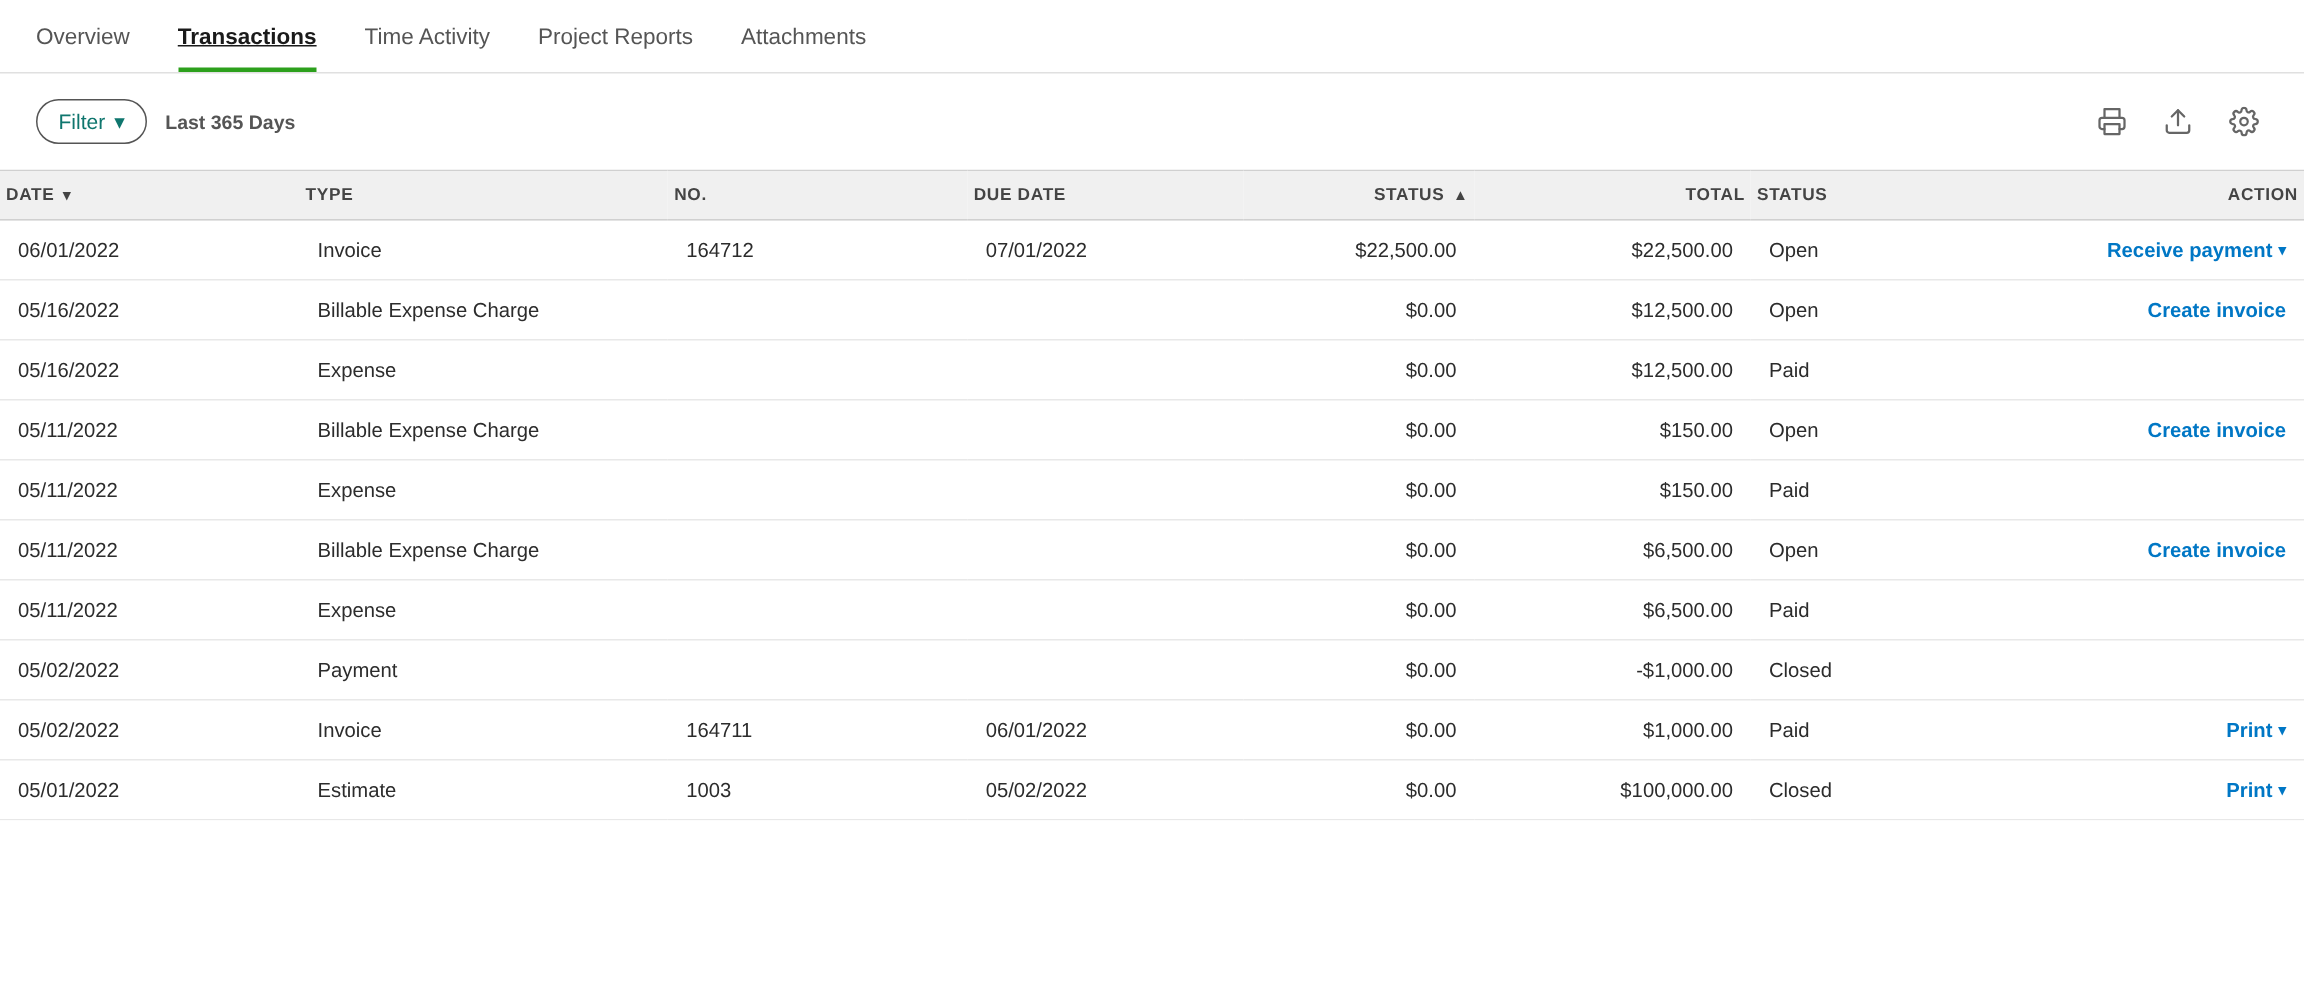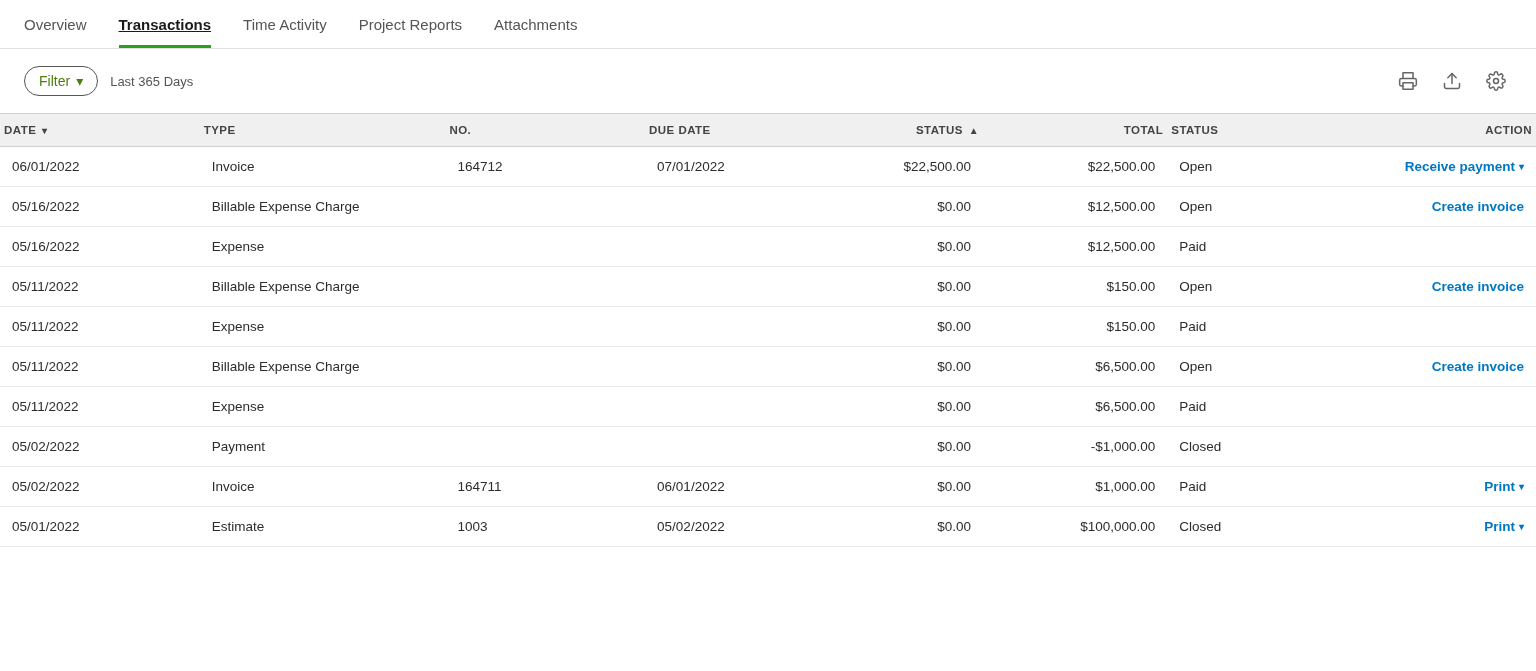--- a/index.html
+++ b/index.html
@@ -6,22 +6,22 @@
     body { font-family: -apple-system, BlinkMacSystemFont, 'Segoe UI', Arial, sans-serif; font-size: 14px; color: #2c2c2c; background: #fff; }
 
     
     .nav-tabs { display: flex; border-bottom: 1px solid #e0e0e0; padding: 0 24px; gap: 32px; }
     .nav-tab { padding: 16px 0 12px; cursor: pointer; font-size: 15px; color: #555; border-bottom: 3px solid transparent; white-space: nowrap; }
     .nav-tab.active { color: #1a1a1a; font-weight: 600; border-bottom: 3px solid #2ca01c; text-decoration: underline; }
 
     
     .toolbar { display: flex; align-items: center; justify-content: space-between; padding: 16px 24px; }
     .toolbar-left { display: flex; align-items: center; gap: 12px; }
-    .filter-btn { display: flex; align-items: center; gap: 6px; border: 1.5px solid #555; border-radius: 20px; padding: 6px 14px; font-size: 14px; cursor: pointer; background: #fff; color: #4d7c0f; font-weight: 500; }
-    .filter-label { font-size: 13px; color: #555; }
+    .filter-btn { display: flex; align-items: center; gap: 6px; border: 1.5px solid #555; border-radius: 20px; padding: 6px 14px; font-size: 14px; cursor: pointer; background: #fff; color: #0f766e; font-weight: 500; }
+    .filter-label { font-size: 13px; color: #555; font-weight: bold; }
     .toolbar-right { display: flex; align-items: center; gap: 12px; }
     .icon-btn { width: 32px; height: 32px; display: flex; align-items: center; justify-content: center; cursor: pointer; color: #666; border-radius: 4px; }
     .icon-btn svg { width: 20px; height: 20px; }
 
     
     .table-wrap { padding: 0 0; overflow-x: auto; }
     table { width: 100%; border-collapse: collapse; table-layout: fixed; }
     thead tr { background: #f0f0f0; }
     th { padding: 10px 4px; text-align: left; font-size: 11.5px; font-weight: 700; color: #444; letter-spacing: 0.04em; border-bottom: 1px solid #d0d0d0; border-top: 1px solid #d0d0d0; }
     th.right { text-align: right; }

